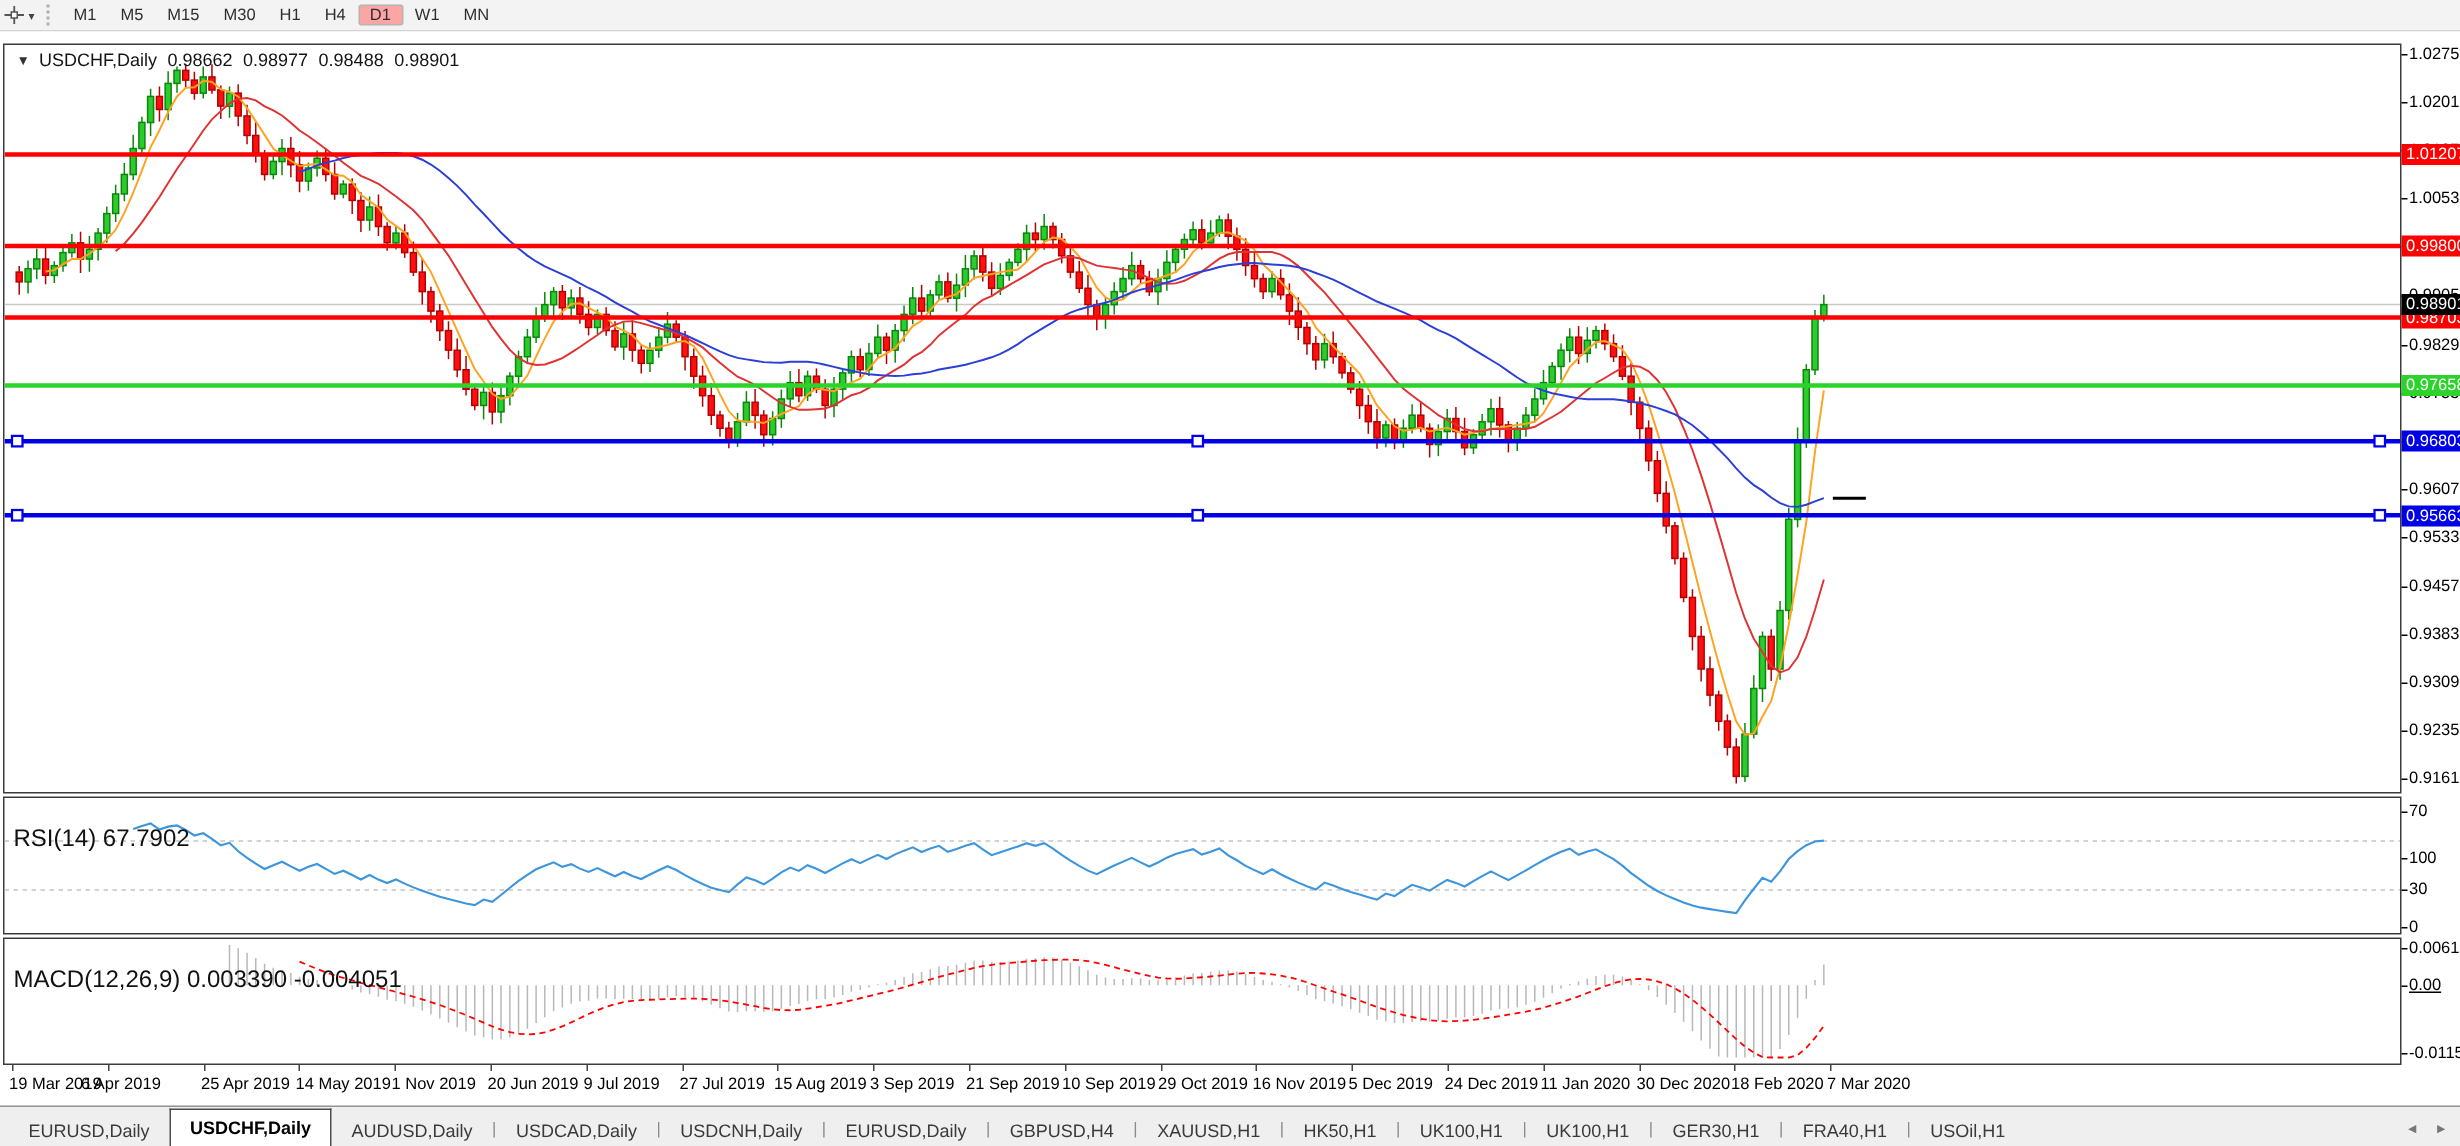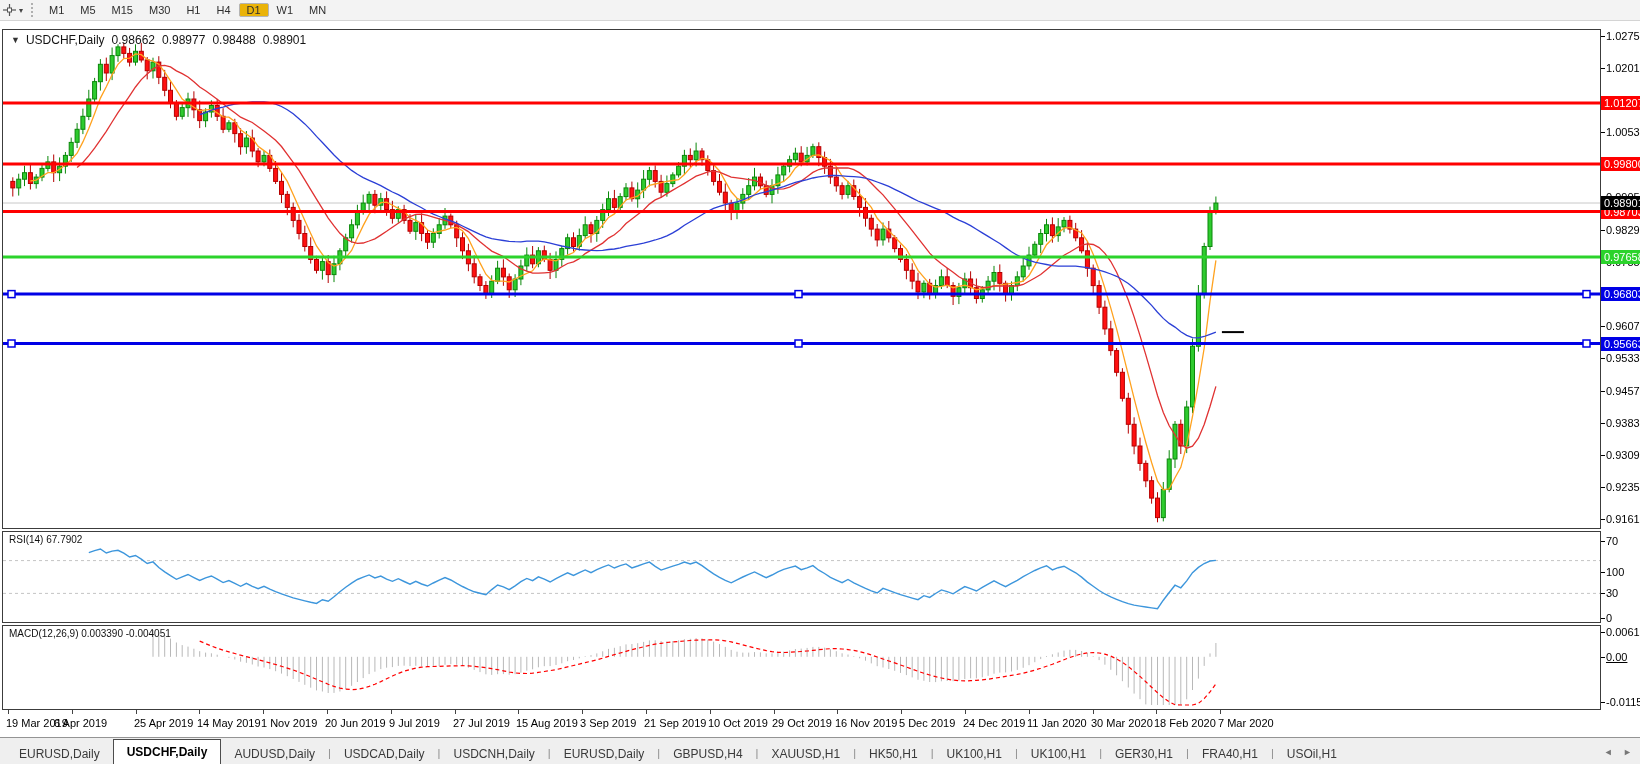--- a/index.html
+++ b/index.html
@@ -3,32 +3,32 @@
 <meta charset="utf-8">
 <style>
   html,body{margin:0;padding:0}
   body{width:1640px;height:764px;font-family:"Liberation Sans",sans-serif;background:#fff;overflow:hidden}
   
   .toolbar{height:20px;background:#f3f3f3;border-bottom:1px solid #d4d4d4;display:flex;align-items:center;font-size:11px;color:#2e2e2e}
   .toolicon{display:flex;align-items:center;margin-left:2px}
   .caret{font-size:8px;color:#444;margin:0 4px 0 2px}
   .grip{height:14px;border-left:2px dotted #b0b0b0;margin:0 8px 0 4px}
   .tf{padding:1px 8px;cursor:default}
-  .tf.active{background:#eab308;border:1px solid #b4b4b4;padding:0 7px;border-radius:2px}
+  .tf.active{background:#fca5a5;border:1px solid #b4b4b4;padding:0 7px;border-radius:2px}
   
   .chart-area{position:relative;width:1640px;height:716px;background:#fff}
   .pane{position:absolute;left:2px;width:1599px;border:1px solid #3c3c3c;background:#fff;box-sizing:border-box}
   #main-pane{top:8px;height:500px}
   #rsi-pane{top:510px;height:92px}
   #macd-pane{top:604px;height:85px}
   svg{display:block}
   #chart-title{position:absolute;left:8px;top:3px;font-size:12px;color:#141414;display:flex;align-items:center;white-space:nowrap}
   #chart-title .dd{font-size:9px;color:#333;margin-right:6px}
   #chart-title .num{margin-left:7px}
-  .pane-label{position:absolute;left:6px;top:2px;font-size:10px;color:#111;white-space:nowrap}
+  .pane-label{position:absolute;left:6px;top:19px;font-size:16px;color:#111;white-space:nowrap}
   
   #price-axis{position:absolute;left:1601px;top:0;width:39px;height:716px;font-size:11px}
   .ptick{position:absolute;left:5px;color:#000;white-space:nowrap;line-height:12px}
   .ptick::before{content:"";position:absolute;left:-5px;top:6px;width:4px;height:1px;background:#000}
   .pbadge{position:absolute;left:0;height:14px;line-height:14px;color:#fff;padding:0 3px;min-width:47px;font-size:11px;white-space:nowrap}
   
   #date-axis{position:absolute;left:2px;top:689px;width:1599px;height:27px;font-size:11px;color:#000}
   .dtick{position:absolute;top:0;width:1px;height:4px;background:#444}
   .dlab{position:absolute;top:7px;white-space:nowrap}
   
@@ -742,33 +742,33 @@
       <span class="dlab" style="left: 387px;">9 Jul 2019</span>
       <div class="dtick" style="left: 453px;"></div>
       <span class="dlab" style="left: 451px;">27 Jul 2019</span>
       <div class="dtick" style="left: 516px;"></div>
       <span class="dlab" style="left: 514px;">15 Aug 2019</span>
       <div class="dtick" style="left: 580px;"></div>
       <span class="dlab" style="left: 578px;">3 Sep 2019</span>
       <div class="dtick" style="left: 644px;"></div>
       <span class="dlab" style="left: 642px;">21 Sep 2019</span>
       <div class="dtick" style="left: 708px;"></div>
-      <span class="dlab" style="left: 706px;">10 Oct 2019</span>
+      <span class="dlab" style="left: 706px;">10 Sep 2019</span>
       <div class="dtick" style="left: 772px;"></div>
       <span class="dlab" style="left: 770px;">29 Oct 2019</span>
       <div class="dtick" style="left: 835px;"></div>
       <span class="dlab" style="left: 833px;">16 Nov 2019</span>
       <div class="dtick" style="left: 899px;"></div>
       <span class="dlab" style="left: 897px;">5 Dec 2019</span>
       <div class="dtick" style="left: 963px;"></div>
       <span class="dlab" style="left: 961px;">24 Dec 2019</span>
       <div class="dtick" style="left: 1027px;"></div>
       <span class="dlab" style="left: 1025px;">11 Jan 2020</span>
       <div class="dtick" style="left: 1091px;"></div>
-      <span class="dlab" style="left: 1089px;">30 Mar 2020</span>
+      <span class="dlab" style="left: 1089px;">30 Dec 2020</span>
       <div class="dtick" style="left: 1154px;"></div>
       <span class="dlab" style="left: 1152px;">18 Feb 2020</span>
       <div class="dtick" style="left: 1218px;"></div>
       <span class="dlab" style="left: 1216px;">7 Mar 2020</span>
     </div>
   <div id="price-axis">
       <div class="ptick" style="top: 9px;">1.02750</div>
       <div class="ptick" style="top: 41px;">1.02010</div>
       <div class="ptick" style="top: 73px;">1.01270</div>
       <div class="ptick" style="top: 105px;">1.00530</div>

